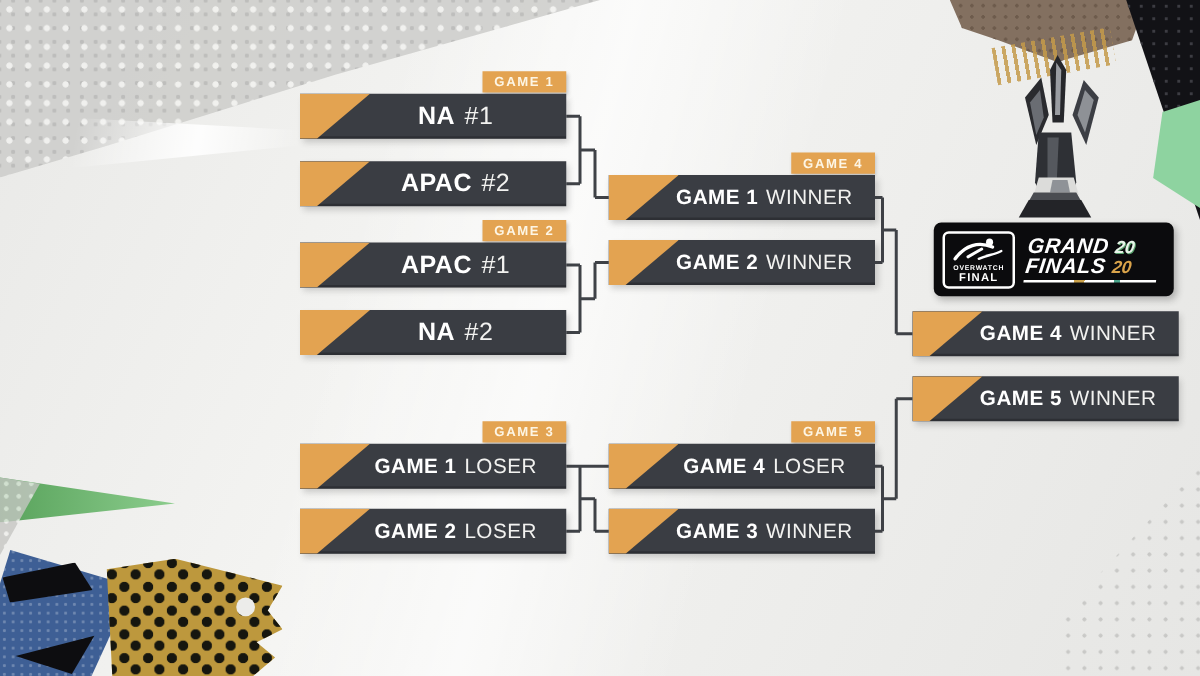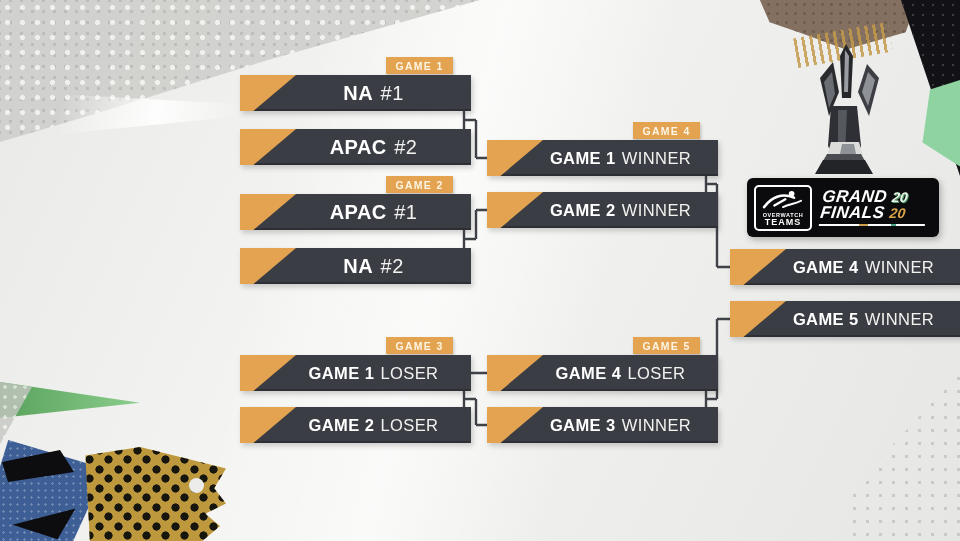--- a/index.html
+++ b/index.html
@@ -58,21 +58,21 @@
                transform:scaleX(.9); transform-origin:left; }
   .title .bar { width:76px; height:4px; margin-top:7px;
                background:repeating-linear-gradient(100deg,#c9983f 0 3px,#e4b266 3px 6px); }
 
   
   .match { position:absolute; width:213px; }
   .tab { position:absolute; right:0; width:67px; height:17px; background:#e3a351;
          color:#fdf5e4; font-size:10.5px; font-weight:700; letter-spacing:1.3px;
          display:flex; align-items:center; justify-content:center;
          box-shadow:1px 2px 3px rgba(40,40,40,.25); }
-  .slot { position:absolute; left:0; width:231px; height:36px; background:#3a3d43;
+  .slot { position:absolute; left:0; width:213px; height:36px; background:#3a3d43;
           display:flex; align-items:center; justify-content:center; padding-left:36px;
           box-shadow:2px 3px 5px rgba(50,50,50,.22), inset 0 -2px 0 rgba(0,0,0,.22); }
   .slot::before { content:""; position:absolute; left:0; top:0; bottom:0; width:56px;
           background:#e3a351; clip-path:polygon(0 0,100% 0,24% 100%,0 100%); }
   .slot .strong { color:#ffffff; font-weight:700; letter-spacing:.4px; }
   .slot .light  { color:#f2f2f0; font-weight:400; letter-spacing:.4px; margin-left:.38em; }
   .team .strong,.team .light { font-size:20px; }
   .res  .strong,.res  .light { font-size:16.5px; }
 
   svg.wires { position:absolute; left:0; top:0; }
@@ -215,21 +215,21 @@
 
   <div class="logo">
     <div class="owl-box">
       <svg width="48" height="22" viewBox="0 0 60 28">
         <circle cx="41" cy="6" r="3.6" fill="#fff"></circle>
         <path d="M6 23 C16 9 30 5 44 11" stroke="#fff" stroke-width="3.4" fill="none" stroke-linecap="round"></path>
         <path d="M19 21 L33 13" stroke="#fff" stroke-width="3" fill="none" stroke-linecap="round"></path>
         <path d="M30 23 C38 19 46 19 53 15" stroke="#fff" stroke-width="2.4" fill="none" stroke-linecap="round"></path>
       </svg>
       <div class="owl-t1">OVERWATCH</div>
-      <div class="owl-t2">TEAMS</div>
+      <div class="owl-t2">FINAL</div>
     </div>
     <div class="event">
       <div class="ev-row">
         <span class="ev-word">GRAND</span>
         <span class="ev-year yr-top">20</span>
       </div>
       <div class="ev-row">
         <span class="ev-word">FINALS</span>
         <span class="ev-year yr-bot">20</span>
       </div>

